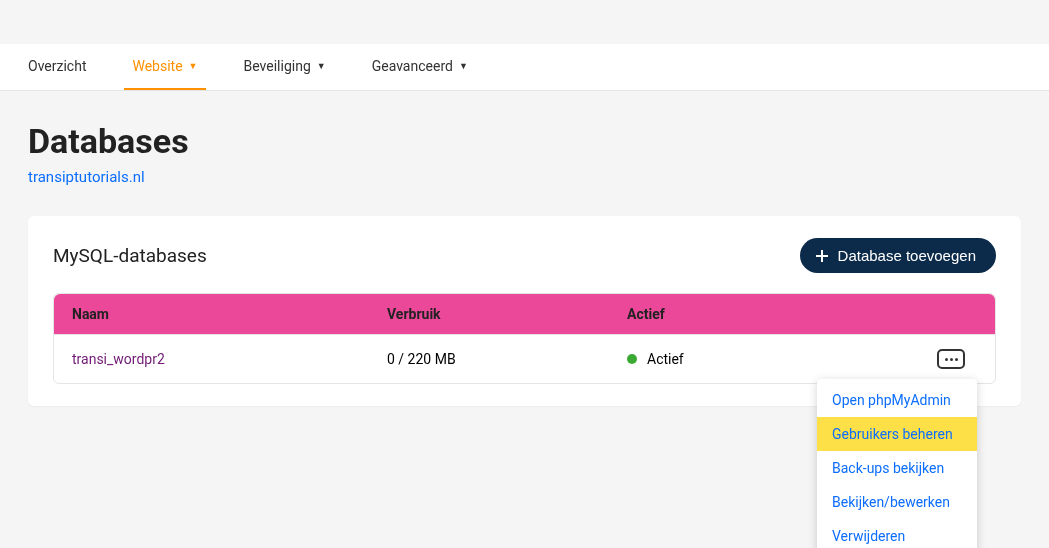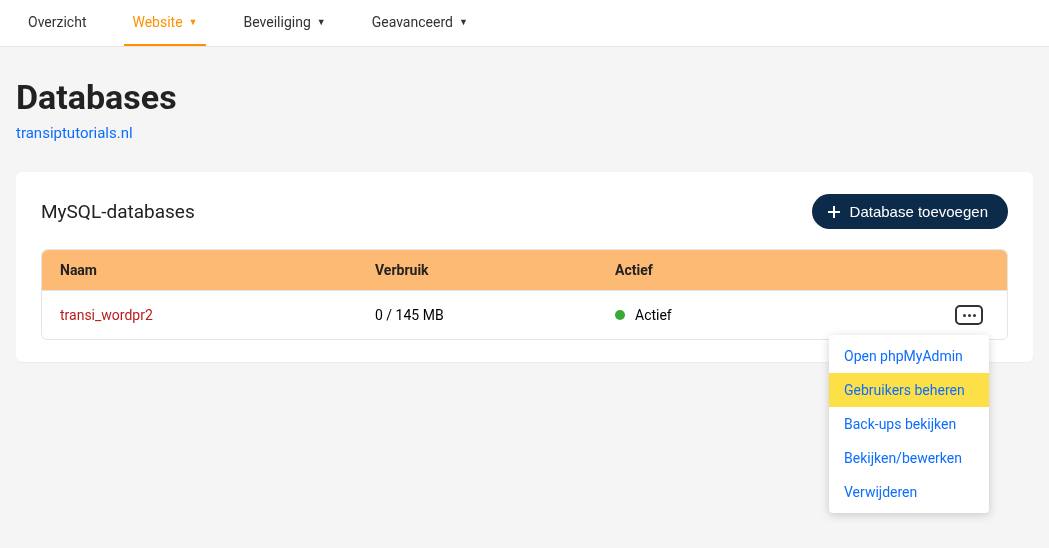--- a/index.html
+++ b/index.html
@@ -10,20 +10,21 @@
       height: 548px;
       overflow: hidden;
     }
     .tabs {
       display: flex;
       background: #fff;
       border-bottom: 1px solid #e5e5e5;
       padding: 0 20px;
       gap: 30px;
       align-items: center;
+      margin-top: 44px;
     }
     .tab {
       padding: 14px 8px;
       font-size: 14px;
       color: #333;
       cursor: pointer;
       display: flex;
       align-items: center;
       gap: 6px;
       border-bottom: 2px solid transparent;
@@ -33,21 +34,21 @@
       border-bottom-color: #ff9100;
     }
     .tab .caret {
       font-size: 9px;
       color: #333;
     }
     .tab.active .caret {
       color: #ff9100;
     }
     .content {
-      padding: 30px 16px;
+      padding: 30px 28px;
     }
     .page-title {
       font-size: 34px;
       font-weight: 700;
       color: #222;
       margin-bottom: 6px;
     }
     .domain-link {
       color: #0d6efd;
       font-size: 15px;
@@ -90,43 +91,43 @@
       height: 16px;
     }
     .table {
       width: 100%;
       border: 1px solid #e5e5e5;
       border-radius: 6px;
       overflow: visible;
     }
     .thead {
       display: flex;
-      background: #fdba74;
+      background: #ec4899;
       border-bottom: 1px solid #e5e5e5;
       padding: 12px 18px;
       border-radius: 6px 6px 0 0;
     }
     .th, .td {
       font-size: 14px;
     }
     .th {
       font-weight: 700;
       color: #222;
     }
     .col-name { flex: 0 0 315px; }
     .col-usage { flex: 0 0 240px; }
     .col-status { flex: 1; display: flex; align-items: center; gap: 10px; }
-    .col-actions { flex: 0 0 40px; display: flex; justify-content: center; position: relative; }
+    .col-actions { flex: 0 0 40px; display: flex; justify-content: flex-start; position: relative; }
     .tbody-row {
       display: flex;
       padding: 14px 18px;
       align-items: center;
     }
     .db-name {
-      color: #b91c1c;
+      color: #701a75;
       cursor: pointer;
     }
     .status-dot {
       width: 10px;
       height: 10px;
       border-radius: 50%;
       background: #3aaa35;
       display: inline-block;
     }
     .more-btn {
@@ -210,21 +211,21 @@
       <div class="thead">
         <div class="th col-name">Naam</div>
         <div class="th col-usage">Verbruik</div>
         <div class="th col-status">Actief</div>
         <div class="th col-actions"></div>
       </div>
       <div class="tbody-row">
         <div class="td col-name">
           <span class="db-name">transi_wordpr2</span>
         </div>
-        <div class="td col-usage">0 / 145 MB</div>
+        <div class="td col-usage">0 / 220 MB</div>
         <div class="td col-status">
           <span class="status-dot"></span>
           <span>Actief</span>
         </div>
         <div class="td col-actions">
           <button class="more-btn">
             <span class="dot"></span>
             <span class="dot"></span>
             <span class="dot"></span>
           </button>

